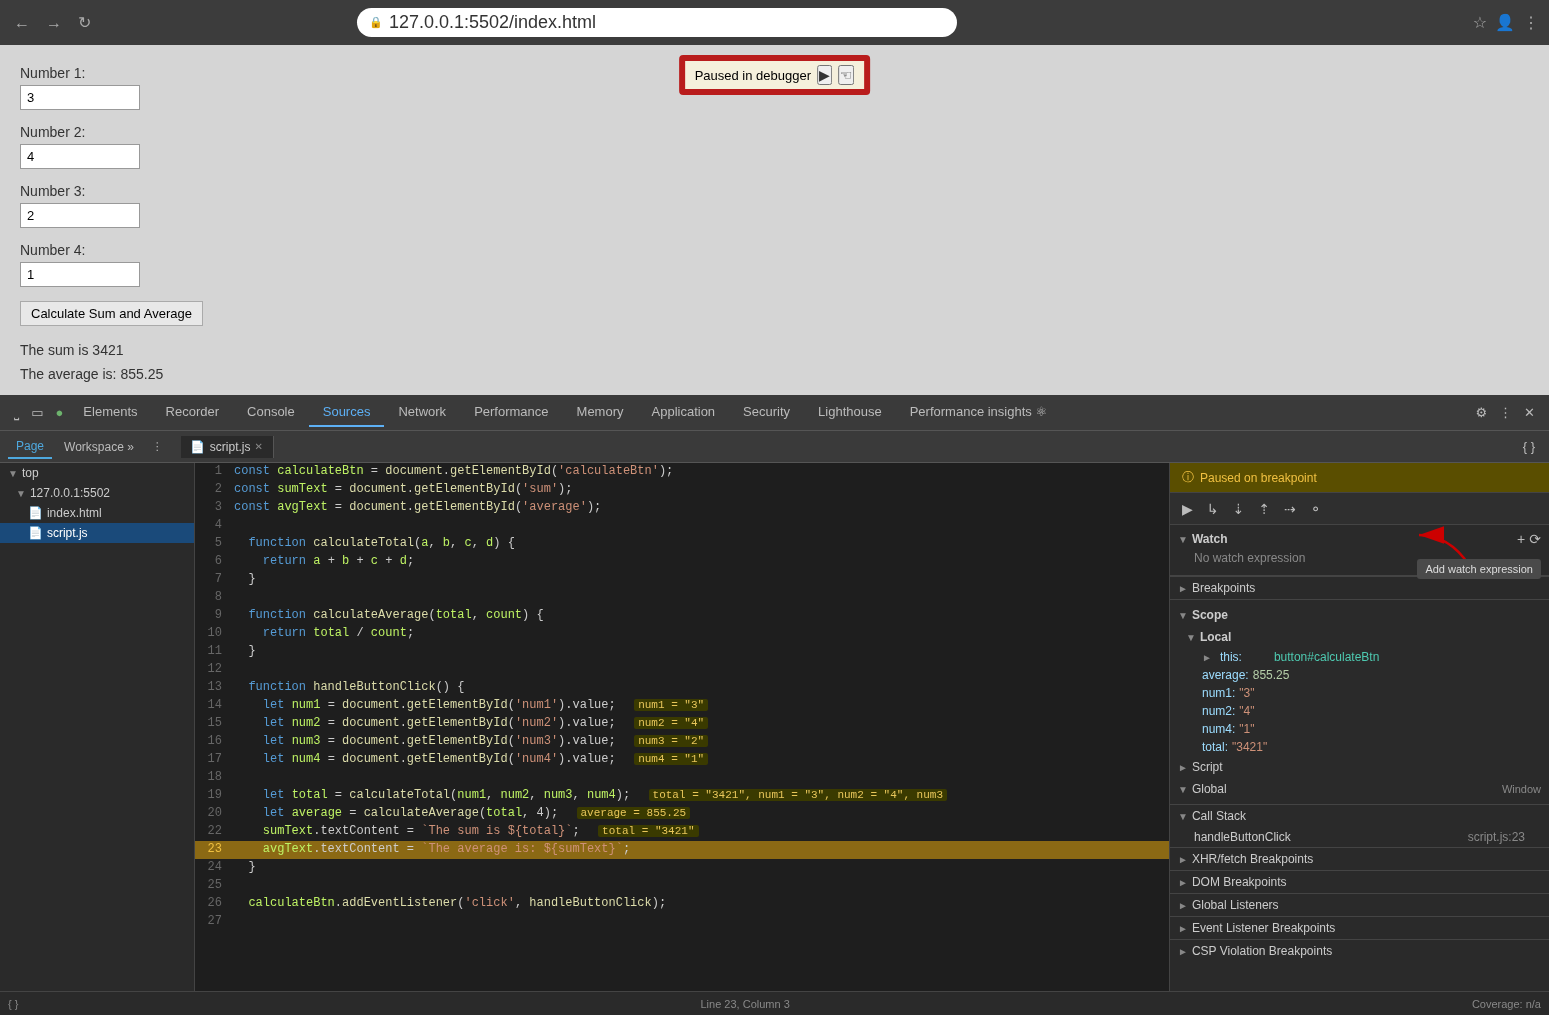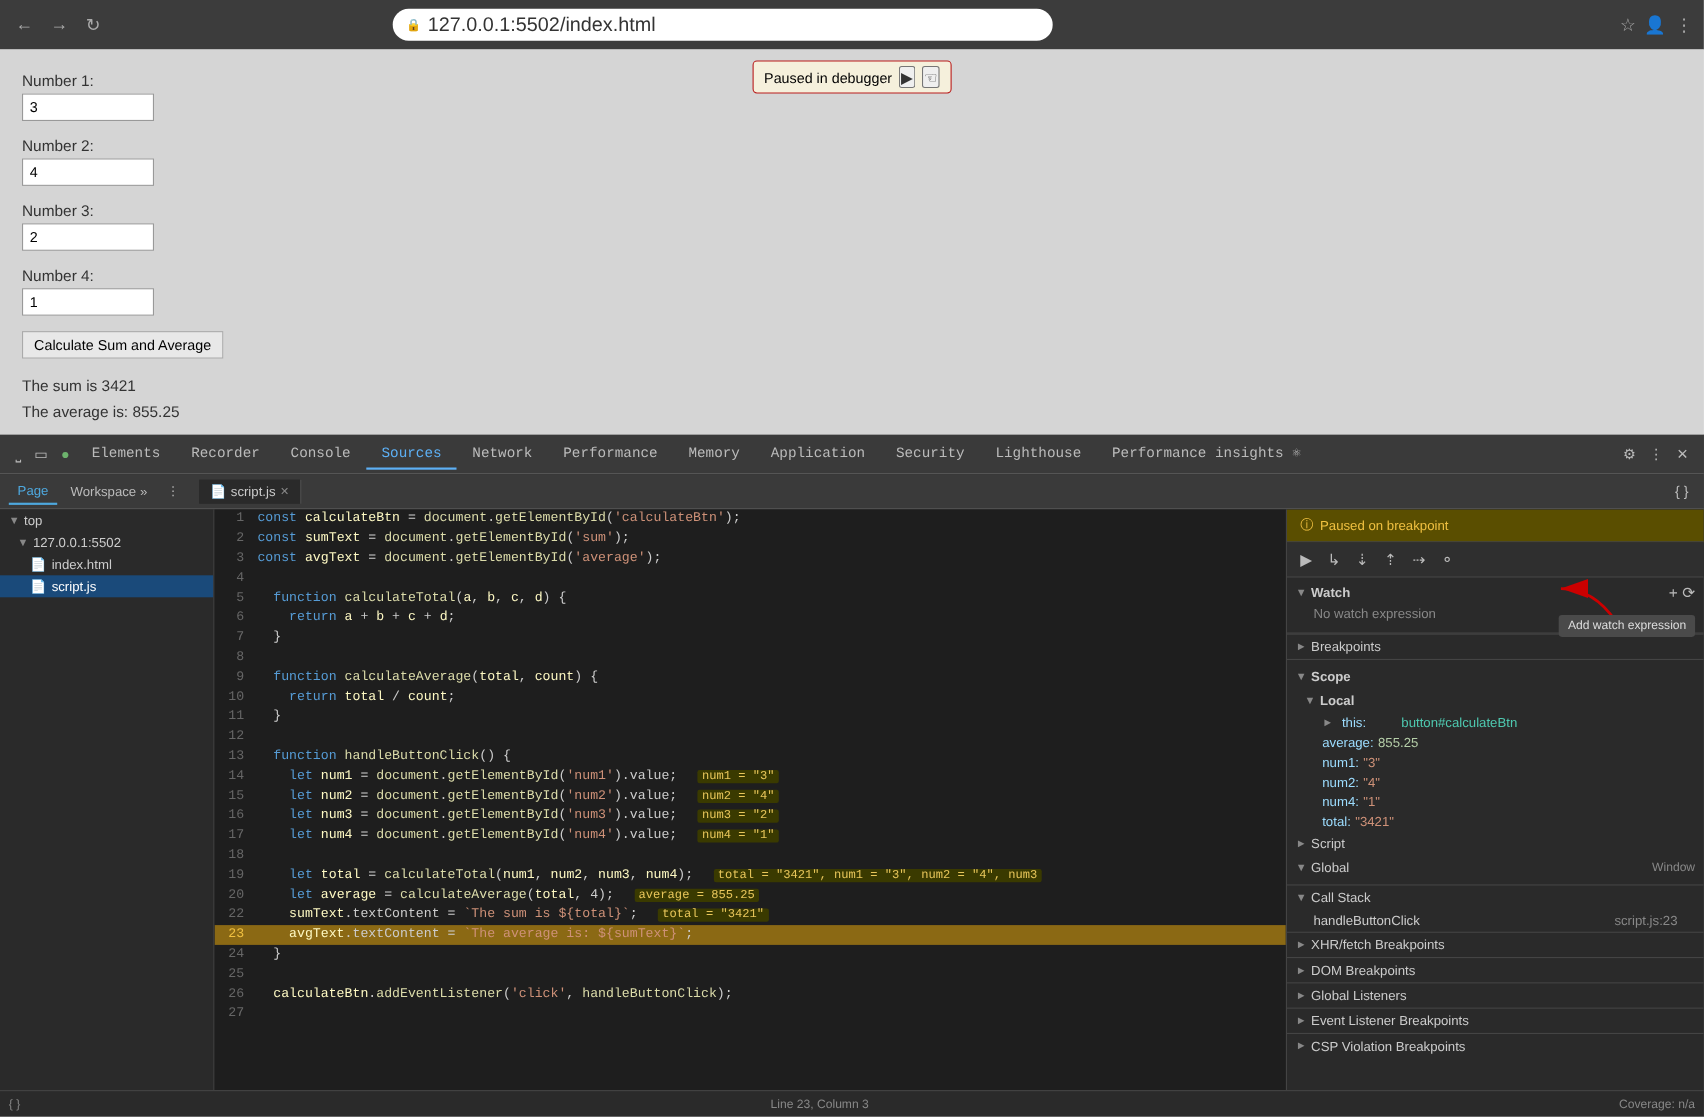--- a/index.html
+++ b/index.html
@@ -65,21 +65,21 @@
     }
     .result-text { font-size: 14px; color: #333; margin-bottom: 8px; }
 
     
     .debugger-banner {
       position: absolute;
       top: 10px;
       left: 50%;
       transform: translateX(-50%);
       background: #f5f0dc;
-      border: 1px solid #b91c1c;
+      border: 6px solid #b91c1c;
       border-radius: 4px;
       padding: 4px 10px;
       font-size: 13px;
       display: flex;
       align-items: center;
       gap: 6px;
     }
     .debug-play-btn { color: #333; font-size: 14px; cursor: pointer; }
 
     
@@ -107,21 +107,20 @@
       cursor: pointer;
       padding: 4px 6px;
       font-size: 13px;
     }
     .devtools-tab {
       color: #bbb;
       padding: 6px 14px;
       font-size: 13px;
       cursor: pointer;
       border-bottom: 2px solid transparent;
-      font-family: Liberation Mono, monospace;
     }
     .devtools-tab.active {
       color: #5db0f5;
       border-bottom: 2px solid #5db0f5;
     }
     .devtools-tab-spacer { flex: 1; }
 
     
     .devtools-secondbar {
       background: #3a3a3a;
@@ -204,21 +203,21 @@
       padding-right: 8px;
       color: #666;
       user-select: none;
     }
     .line-code { color: #ccc; white-space: pre; padding: 0 4px; }
 
     
     .kw { color: #569cd6; }
     .fn { color: #dcdcaa; }
     .str { color: #ce9178; }
-    .var { color: #fef9c3; }
+    .var { color: #bef264; }
 
     
     .debug-val {
       background: #3a3a00;
       color: #e8c65a;
       padding: 0 4px;
       margin-left: 4px;
       border-radius: 2px;
       font-size: 11px;
     }

